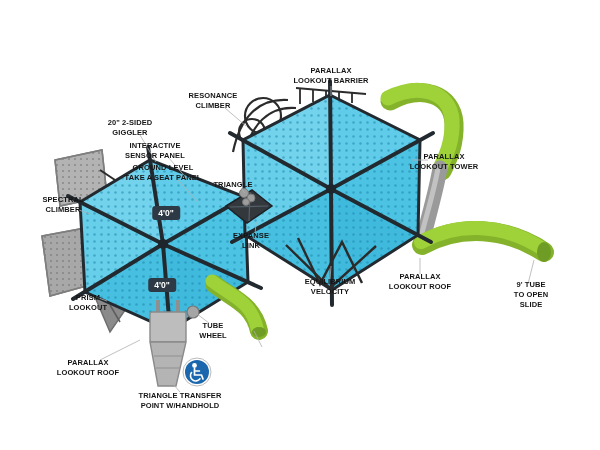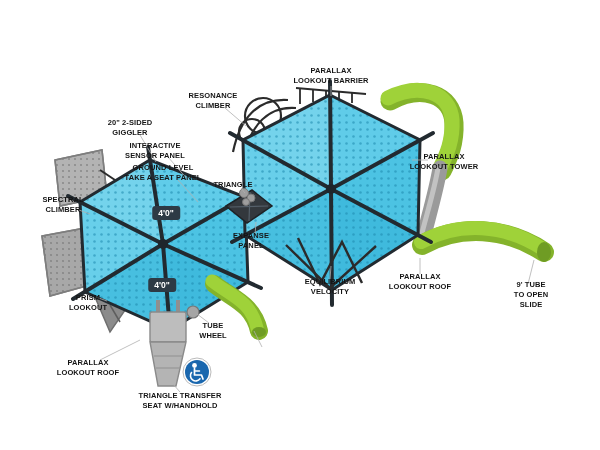--- a/index.html
+++ b/index.html
@@ -205,35 +205,35 @@
   <div class="label" style="left:130px;top:128px">20" 2-SIDED
 GIGGLER</div>
   <div class="label" style="left:163px;top:173px">GROUND LEVEL
 TAKE A SEAT PANEL</div>
   <div class="label" style="left:155px;top:151px">INTERACTIVE
 SENSOR PANEL</div>
   <div class="label" style="left:233px;top:185px">TRIANGLE</div>
   <div class="label" style="left:63px;top:205px">SPECTRAL
 CLIMBER</div>
   <div class="label" style="left:251px;top:241px">EXPANSE
-PANEL</div>
+LINK</div>
   <div class="label" style="left:444px;top:162px">PARALLAX
 LOOKOUT TOWER</div>
   <div class="label" style="left:330px;top:287px">EQUILIBRIUM
 VELOCITY</div>
   <div class="label" style="left:420px;top:282px">PARALLAX
 LOOKOUT ROOF</div>
   <div class="label" style="left:531px;top:295px">9' TUBE
 TO OPEN
 SLIDE</div>
   <div class="label" style="left:88px;top:303px">PRISM
 LOOKOUT</div>
   <div class="label" style="left:213px;top:331px">TUBE
 WHEEL</div>
   <div class="label" style="left:88px;top:368px">PARALLAX
 LOOKOUT ROOF</div>
   <div class="label" style="left:180px;top:401px">TRIANGLE TRANSFER
-SEAT W/HANDHOLD</div>
+POINT W/HANDHOLD</div>
 
   <div class="badge" style="left:166px;top:213px">4'0"</div>
   <div class="badge" style="left:162px;top:285px">4'0"</div>
 
 </div>
 
 </body></html>

